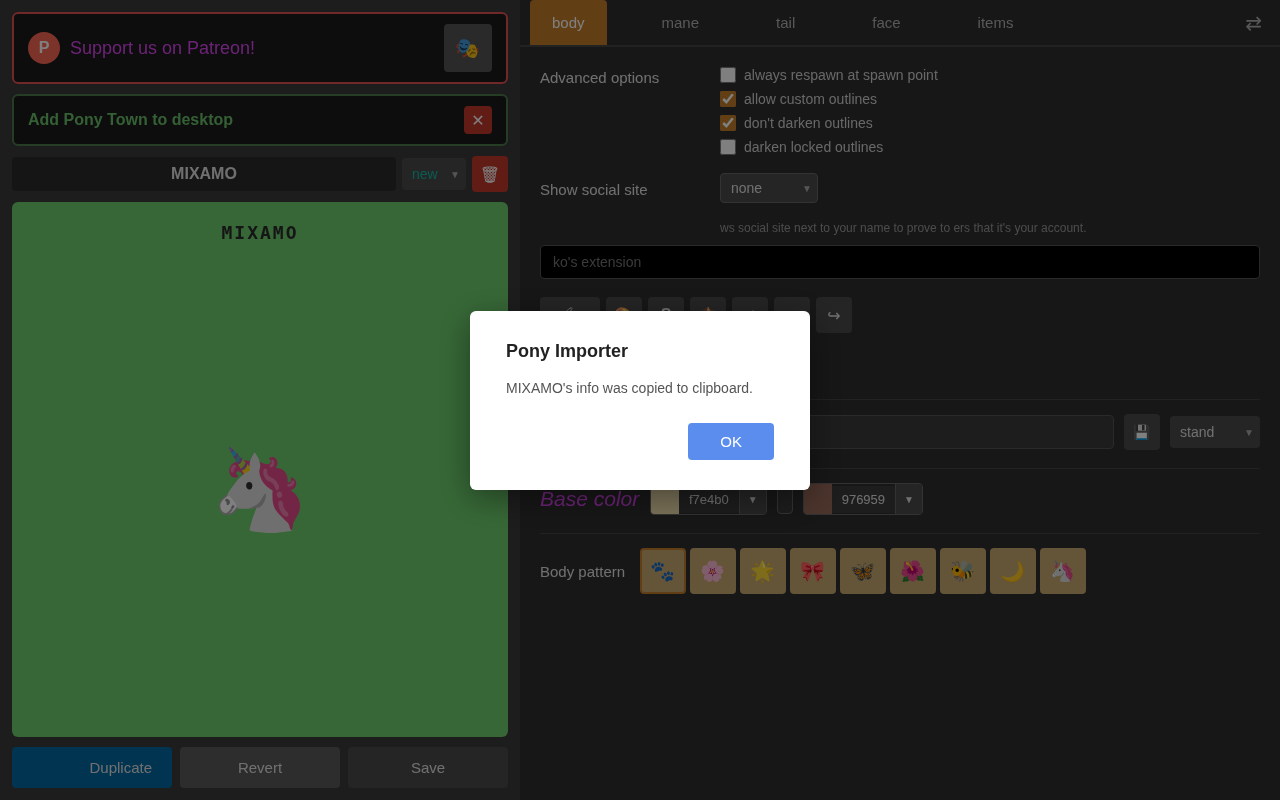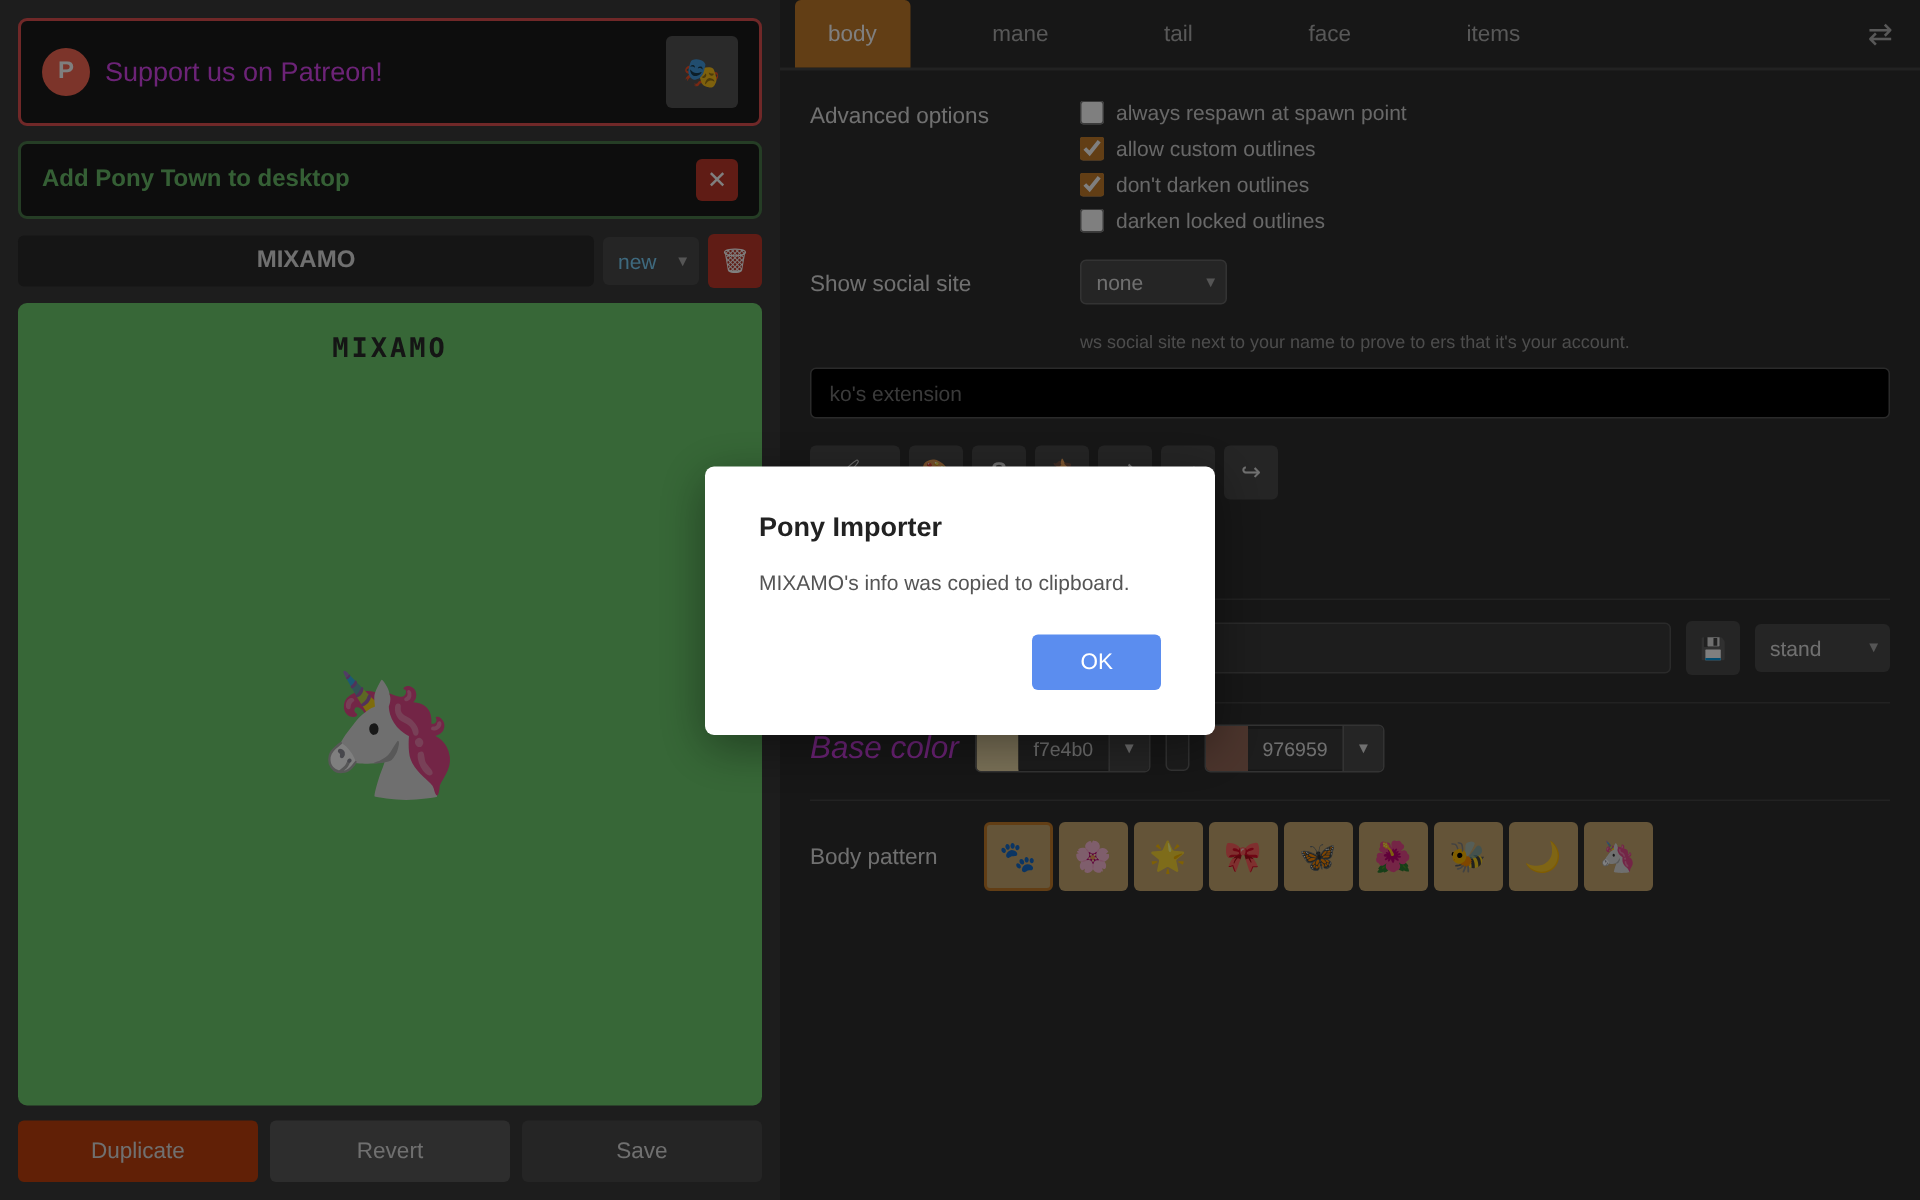--- a/index.html
+++ b/index.html
@@ -107,21 +107,21 @@
       flex: 1;
       font-size: 16px;
       font-weight: bold;
       color: #e0e0e0;
       text-align: center;
     }
     .character-slot-select {
       background: #4a4a4a;
       border: none;
       border-radius: 4px;
-      color: #7dd3fc;
+      color: #14b8a6;
       padding: 8px 28px 8px 10px;
       font-size: 14px;
       appearance: none;
       cursor: pointer;
     }
     .slot-wrapper {
       position: relative;
       display: flex;
       align-items: center;
     }
@@ -171,28 +171,29 @@
     .character-sprite {
       font-size: 80px;
       margin-top: 40px;
     }
 
     .action-buttons {
       display: flex;
       gap: 8px;
     }
     .btn-duplicate {
-      background: #c2410c;
+      background: #0369a1;
       border: none;
       border-radius: 4px;
       color: #e0e0e0;
       padding: 12px 20px;
       font-size: 15px;
       cursor: pointer;
       flex: 1;
+      text-align: right;
     }
     .btn-revert {
       background: #5a5a5a;
       border: none;
       border-radius: 4px;
       color: #e0e0e0;
       padding: 12px 20px;
       font-size: 15px;
       cursor: pointer;
       flex: 1;
@@ -490,21 +491,21 @@
       width: 16px;
       height: 30px;
       background: #3a3a3a;
       border: 1px solid #666;
       border-radius: 4px;
     }
 
     .pattern-row {
       display: flex;
       align-items: center;
-      gap: 16px;
+      gap: 0;
       margin-bottom: 10px;
     }
     .pattern-label {
       min-width: 100px;
       color: #e0e0e0;
       font-size: 15px;
     }
     .pattern-options {
       display: flex;
       gap: 4px;

